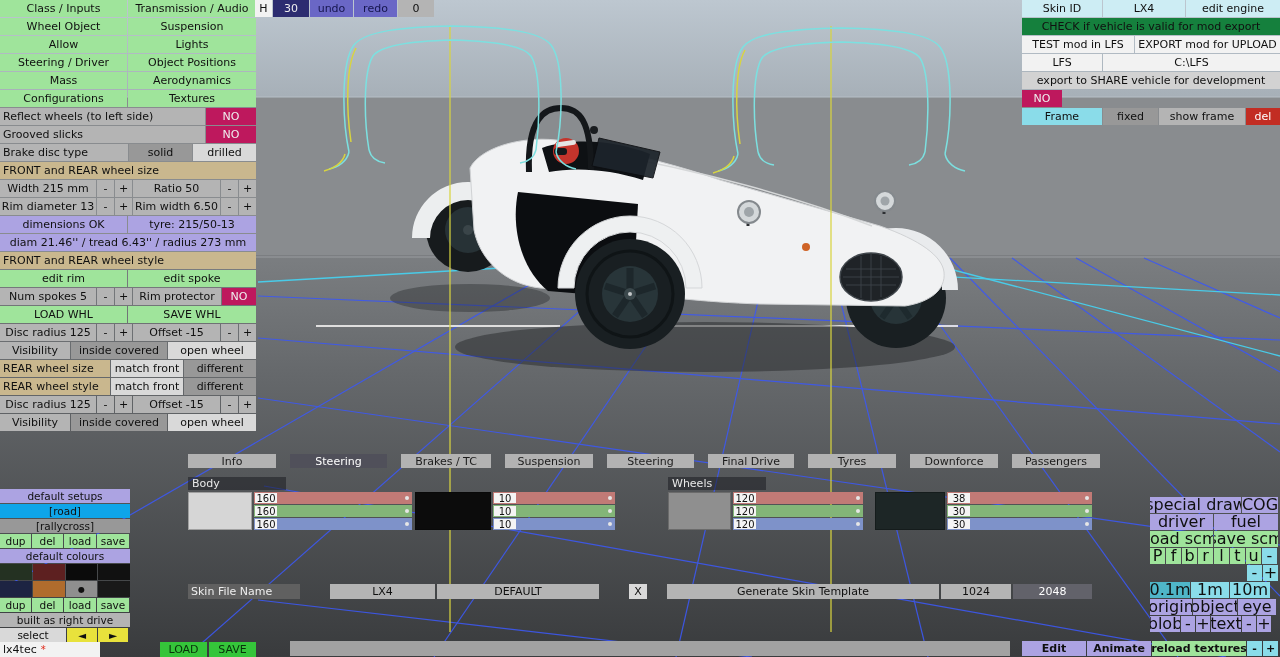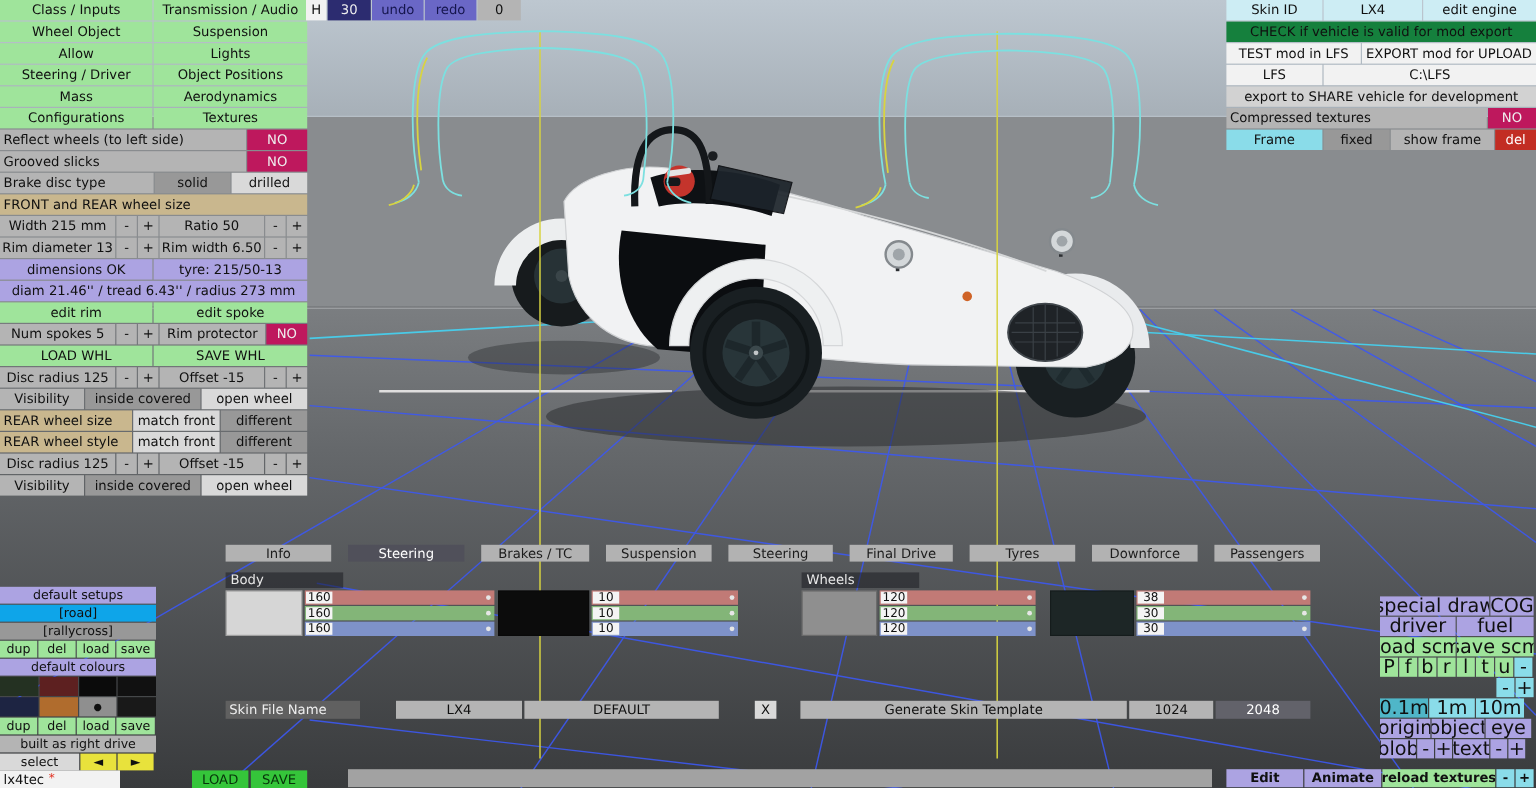--- a/index.html
+++ b/index.html
@@ -258,20 +258,23 @@
       <div class="b gy" style="width:17px">+</div>
     </div>
     <div class="row">
       <div class="b lav" style="width:127px">dimensions OK</div>
       <div class="b lav" style="width:128px">tyre: 215/50-13</div>
     </div>
     <div class="row">
       <div class="b lav" style="flex:1">diam 21.46'' / tread 6.43'' / radius 273 mm</div>
     </div>
     <div class="row">
+      <div class="b tan l" style="flex:1">FRONT and REAR wheel style</div>
+    </div>
+    <div class="row">
       <div class="b g" style="width:127px">edit rim</div>
       <div class="b g" style="width:128px">edit spoke</div>
     </div>
     <div class="row">
       <div class="b gy" style="width:96px">Num spokes 5</div>
       <div class="b gy" style="width:17px">-</div>
       <div class="b gy" style="width:17px">+</div>
       <div class="b gy" style="width:88px">Rim protector</div>
       <div class="b dk" style="width:34px">NO</div>
     </div>
@@ -339,21 +342,20 @@
       <div class="b wht" style="width:145px">EXPORT mod for UPLOAD</div>
     </div>
     <div class="row">
       <div class="b wht" style="width:80px">LFS</div>
       <div class="b wht" style="width:177px">C:\LFS</div>
     </div>
     <div class="row">
       <div class="b" style="flex:1;background:#d2d2d2">export to SHARE vehicle for development</div>
     </div>
     <div class="row">
-      <div class="b gy l" style="flex:1">Compressed textures</div>
       <div class="b dk" style="width:40px">NO</div>
     </div>
     <div class="row">
       <div class="b cy" style="width:80px">Frame</div>
       <div class="b gyd" style="width:55px">fixed</div>
       <div class="b gy" style="width:86px">show frame</div>
       <div class="b red" style="width:34px">del</div>
     </div>
   </div>
 

